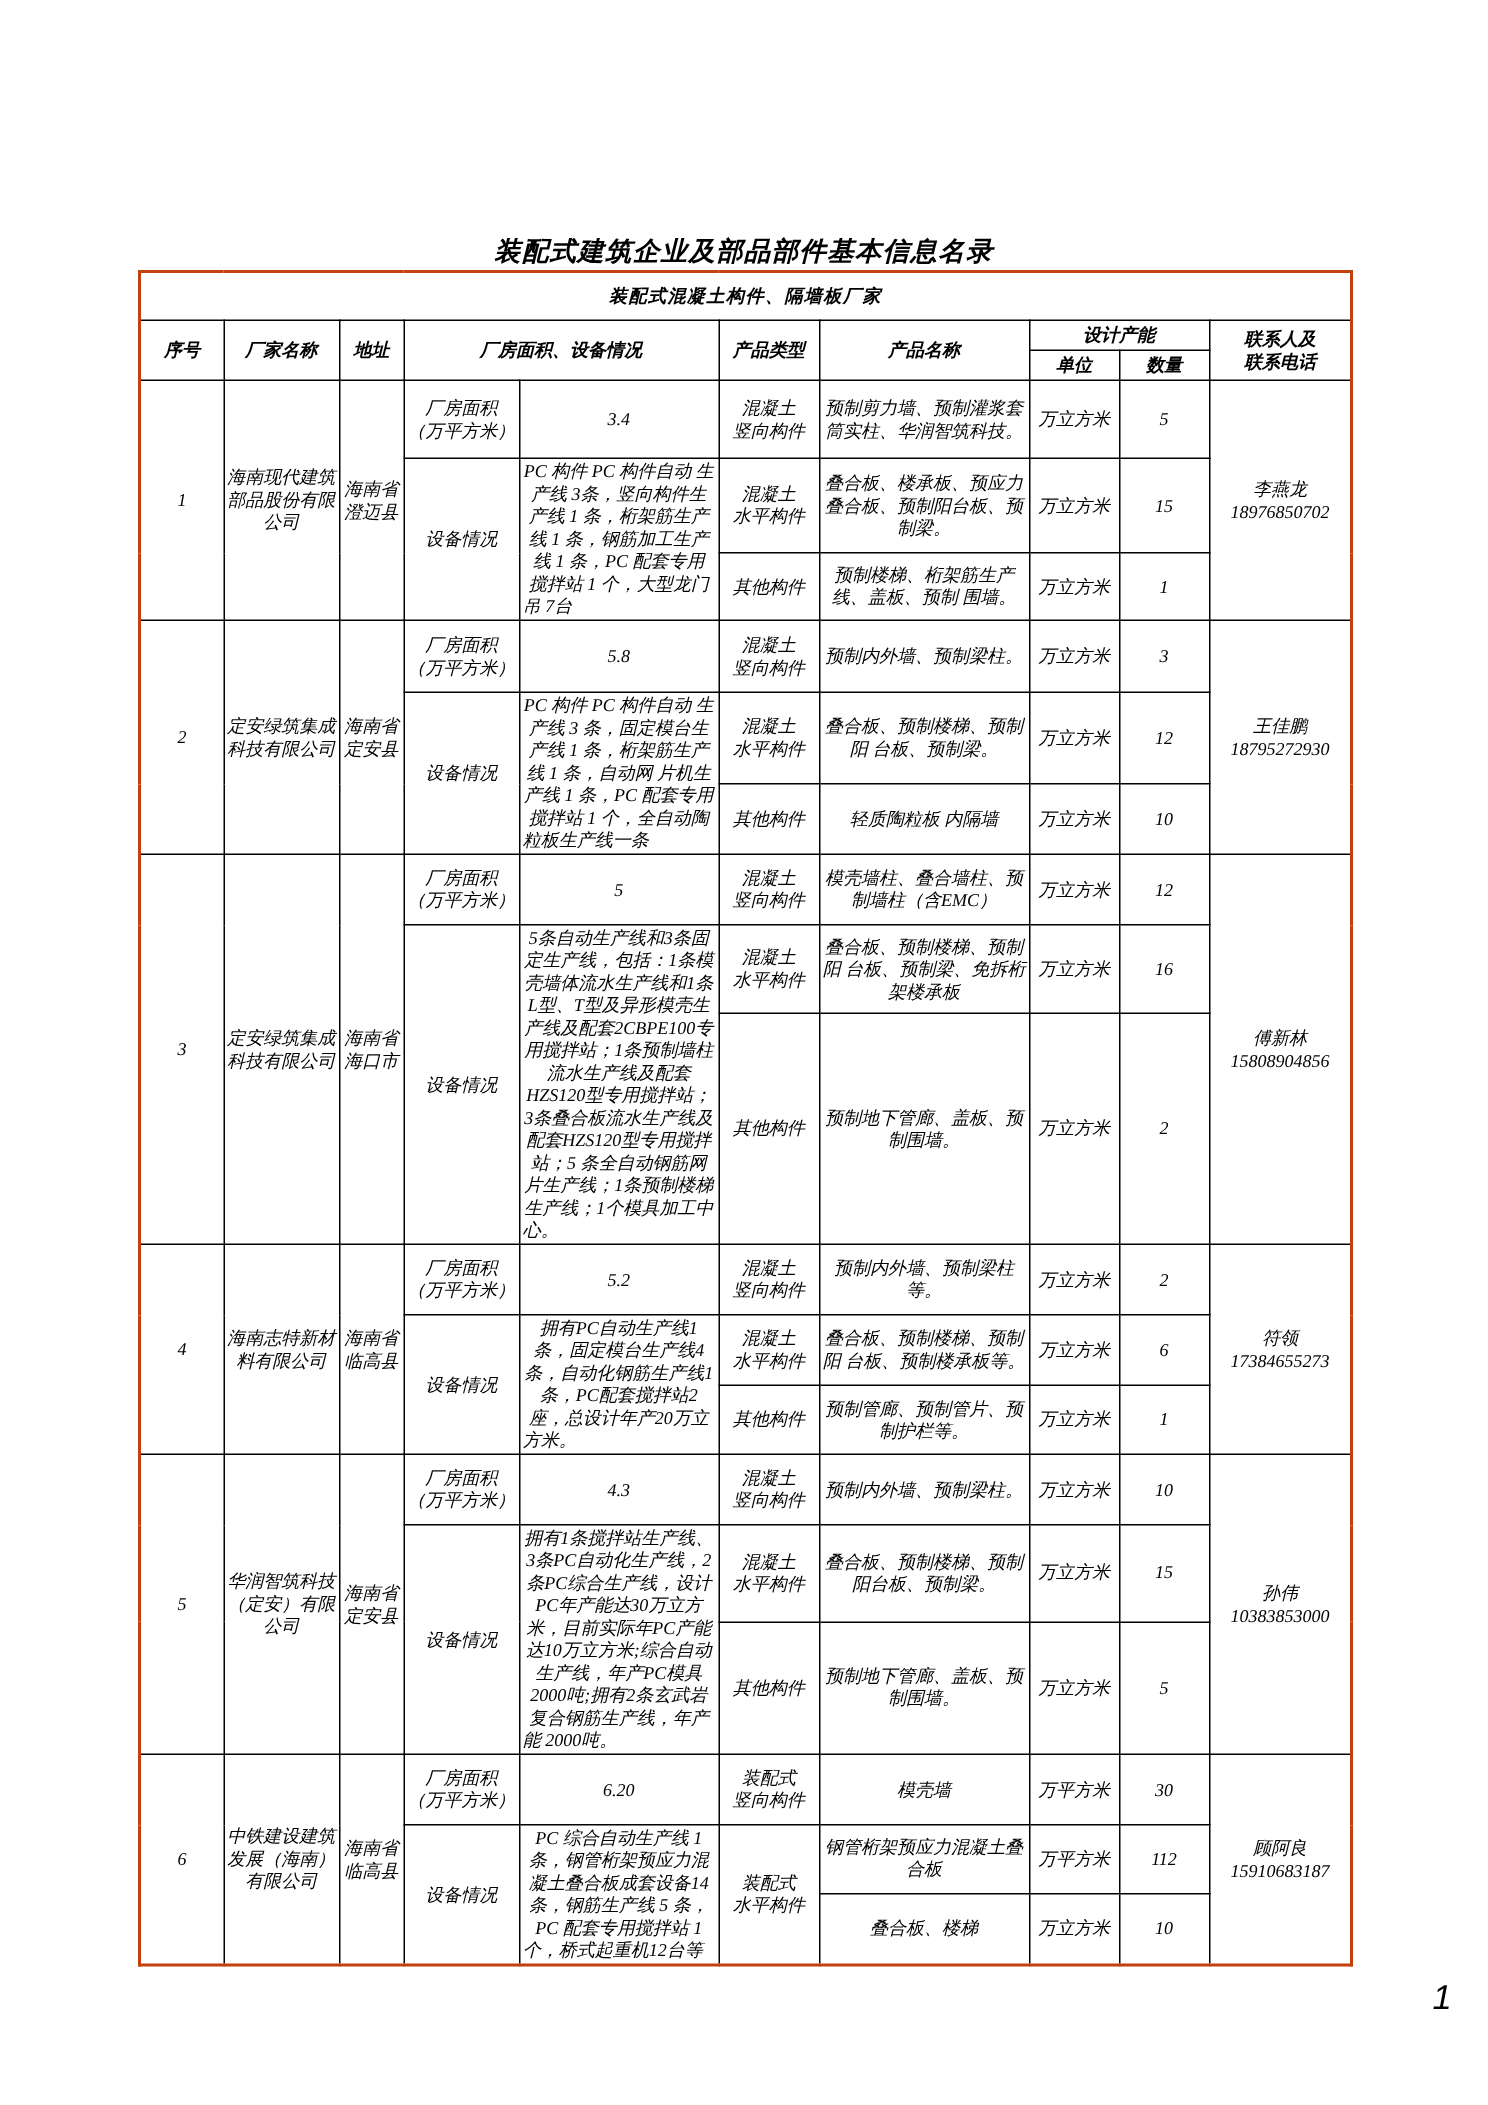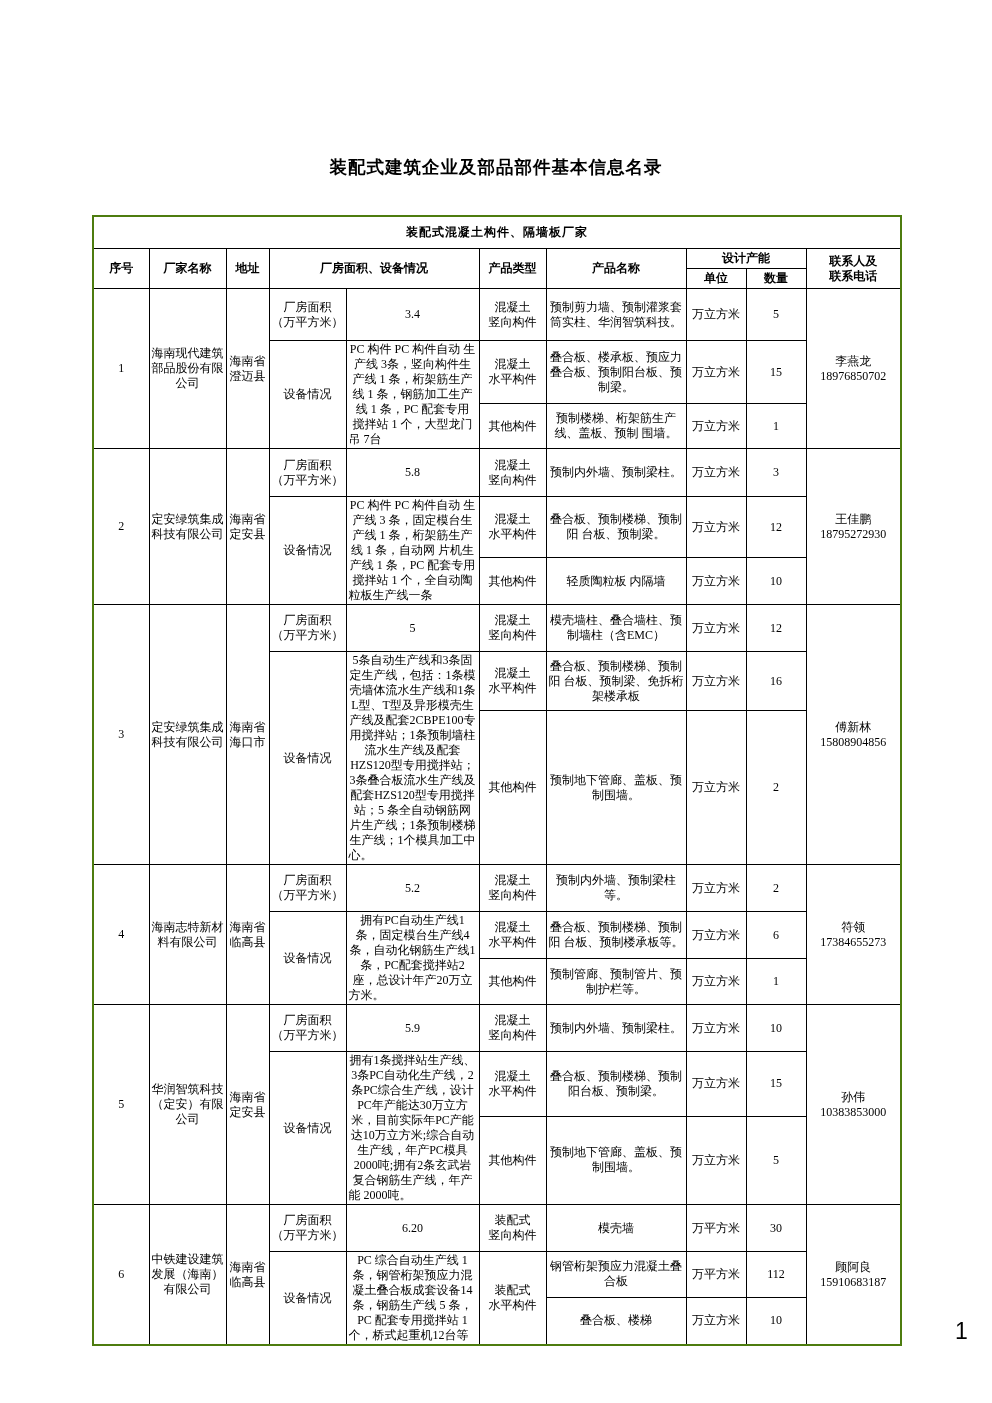--- a/index.html
+++ b/index.html
@@ -8,40 +8,41 @@
     background: #ffffff;
     font-family: "Liberation Serif", serif;
     color: #000000;
   }
   .page {
     position: relative;
     width: 992px;
     height: 1403px;
     background: #ffffff;
     overflow: hidden;
+    font-style: italic;
   }
   .doc-title {
     position: absolute;
     top: 155px;
     left: 0;
     width: 992px;
     text-align: center;
     font-size: 17.5px;
     font-weight: bold;
     letter-spacing: 1px;
     font-family: "Liberation Sans", sans-serif;
   }
   table.main {
     position: absolute;
-    top: 215px;
+    top: 180px;
     left: 92px;
     width: 808px;
     border-collapse: collapse;
     table-layout: fixed;
-    border: 2px solid #4d7c0f;
+    border: 2px solid #c2410c;
   }
   table.main td {
     border: 1px solid #000;
     text-align: center;
     vertical-align: middle;
     font-size: 12px;
     padding: 1px 2px;
     overflow: hidden;
     line-height: 1.25;
   }
@@ -253,21 +254,21 @@
       <td>1</td>
     </tr>
 
     <tr style="height:47px">
       <td rowspan="3">5</td>
       <td rowspan="3">华润智筑科技（定安）有限公司</td>
       <td rowspan="3" class="prewrap">海南省
 定安县</td>
       <td class="lbl prewrap">厂房面积
 （万平方米）</td>
-      <td>5.9</td>
+      <td>4.3</td>
       <td class="prewrap">混凝土
 竖向构件</td>
       <td class="pname">预制内外墙、预制梁柱。</td>
       <td>万立方米</td>
       <td>10</td>
       <td rowspan="3" class="prewrap">孙伟
 10383853000</td>
     </tr>
     <tr style="height:50px">
       <td rowspan="2" class="lbl">设备情况</td>

